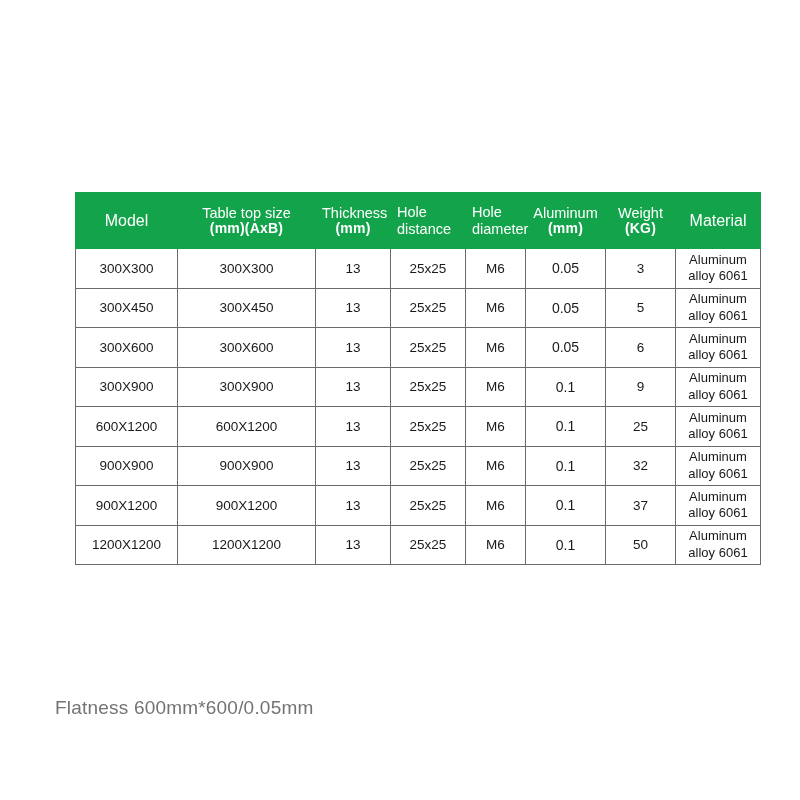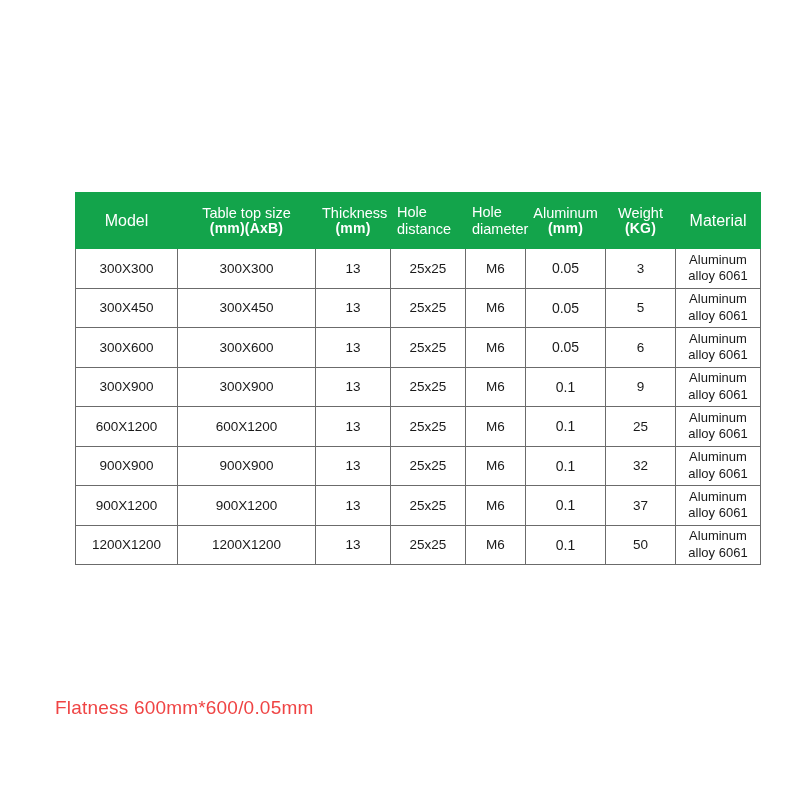--- a/index.html
+++ b/index.html
@@ -104,21 +104,21 @@
   col.col-flat     { width: 80px;  }
   col.col-weight   { width: 70px;  }
   col.col-material { width: 85px;  }
 
   
   #flatness-caption {
     position: absolute;
     left: 55px;
     top: 697px;
     font-size: 19px;
-    color: #ef4444;
+    color: #737373;
     letter-spacing: 0.2px;
     white-space: nowrap;
   }
 </style>
 </head>
 <body>
 
 <div id="spec-sheet">
 
   <div id="spec-table-wrap">

